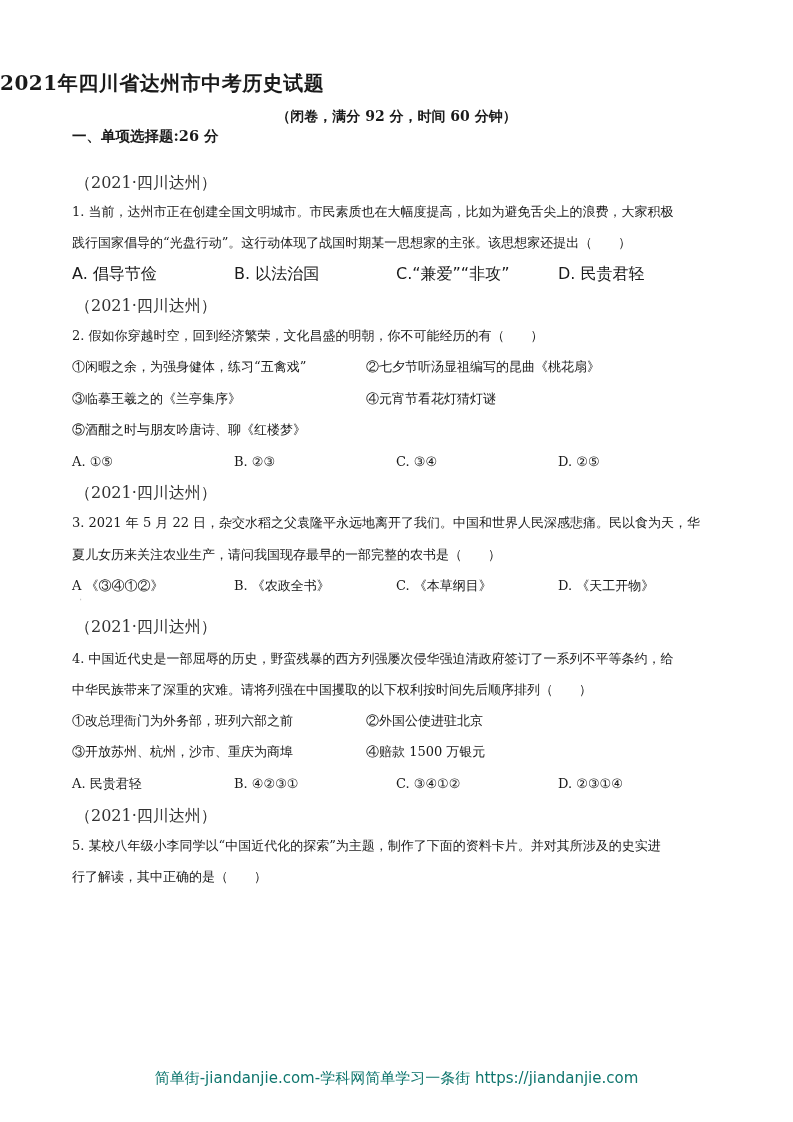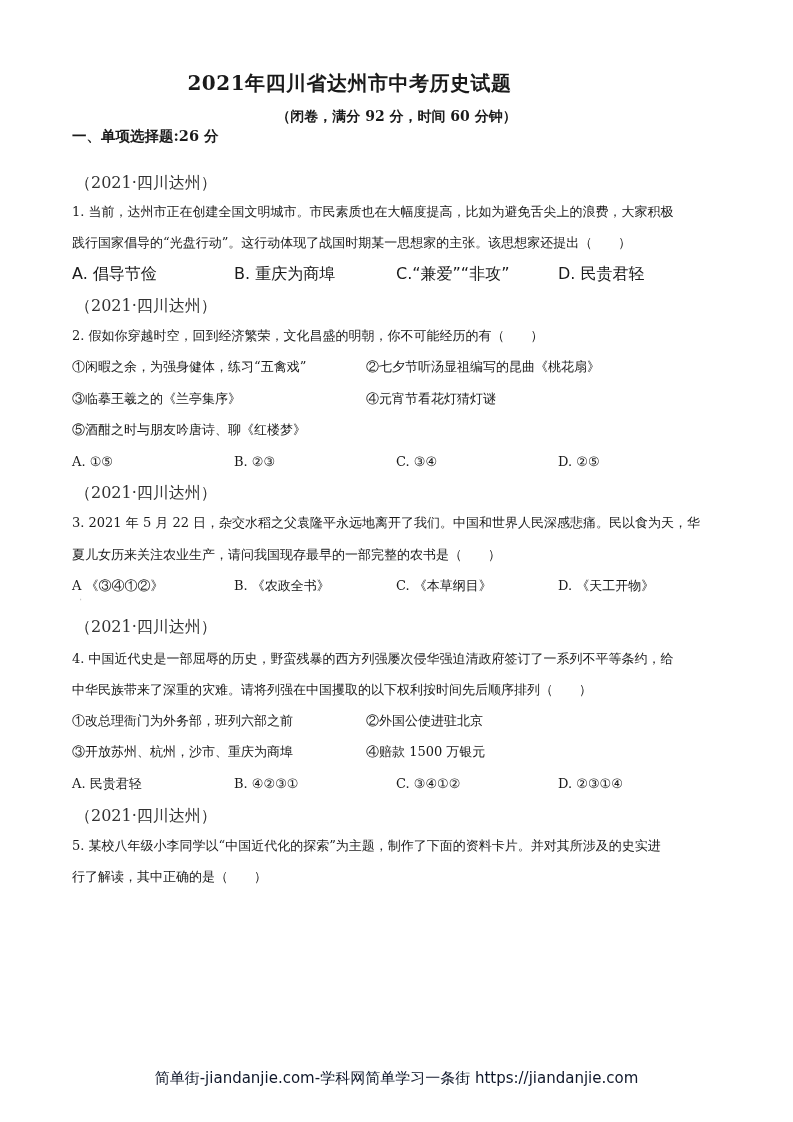--- a/index.html
+++ b/index.html
@@ -1,43 +1,43 @@
 <!DOCTYPE html>
 <html><head>
   <meta charset="utf-8">
   <style>
     html, body { margin: 0; padding: 0; background: #ffffff; }
     body { width: 793px; height: 1122px; position: relative; overflow: hidden;
            font-family: "DejaVu Serif", "Liberation Serif", serif; color: #1a1a1a; }
-    .title { position: absolute; top: 70px; left: 0; width: 699px; text-align: center;
+    .title { position: absolute; top: 70px; left: 0; width: 699px; 
              font-size: 20px; font-weight: bold; letter-spacing: 0.5px; }
     .subtitle { position: absolute; top: 108px; left: 0; width: 793px; text-align: center;
                 font-size: 14px; font-weight: bold; }
     .section { position: absolute; top: 127px; left: 72px; font-size: 14.5px; font-weight: bold; }
     .line { position: absolute; left: 72px; font-size: 13px; white-space: nowrap; line-height: 18px; }
     .src { font-size: 16px; color: #333; left: 75px; }
     .opt { position: absolute; font-size: 13px; white-space: nowrap; line-height: 18px; }
     .opt-sans-label { font-family: "DejaVu Sans", "Liberation Sans", sans-serif; font-size: 16px; }
     .tick { position: absolute; left: 80px; top: 597px; font-size: 6px; color: #777; }
     .footer { position: absolute; top: 1069px; left: 0; width: 793px; text-align: center;
-              font-family: "DejaVu Sans", "Liberation Sans", sans-serif; font-size: 15px; color: #0f172a; }
+              font-family: "DejaVu Sans", "Liberation Sans", sans-serif; font-size: 15px; color: #0f766e; }
   </style>
 </head>
 <body>
 
 <div>
   <div class="title">2021年四川省达州市中考历史试题</div>
   <div class="subtitle">（闭卷，满分 92 分，时间 60 分钟）</div>
   <div class="section">一、单项选择题:26 分</div>
 
   <div class="line src" style="top:174px">（2021·四川达州）</div>
   <div class="line" style="top:203px">1. 当前，达州市正在创建全国文明城市。市民素质也在大幅度提高，比如为避免舌尖上的浪费，大家积极</div>
   <div class="line" style="top:234px">践行国家倡导的“光盘行动”。这行动体现了战国时期某一思想家的主张。该思想家还提出（　　）</div>
   <div class="opt opt-sans-label" style="top:265px;left:72px">A. 倡导节俭</div>
-  <div class="opt opt-sans-label" style="top:265px;left:234px">B. 重庆为商埠</div>
+  <div class="opt opt-sans-label" style="top:265px;left:234px">B. 以法治国</div>
   <div class="opt opt-sans-label" style="top:265px;left:396px">C.“兼爱”“非攻”</div>
   <div class="opt opt-sans-label" style="top:265px;left:558px">D. 民贵君轻</div>
 
   <div class="line src" style="top:297px">（2021·四川达州）</div>
   <div class="line" style="top:327px">2. 假如你穿越时空，回到经济繁荣，文化昌盛的明朝，你不可能经历的有（　　）</div>
   <div class="line" style="top:358px">①闲暇之余，为强身健体，练习“五禽戏”</div>
   <div class="line" style="top:358px;left:366px">②七夕节听汤显祖编写的昆曲《桃花扇》</div>
   <div class="line" style="top:390px">③临摹王羲之的《兰亭集序》</div>
   <div class="line" style="top:390px;left:366px">④元宵节看花灯猜灯谜</div>
   <div class="line" style="top:421px">⑤酒酣之时与朋友吟唐诗、聊《红楼梦》</div>

